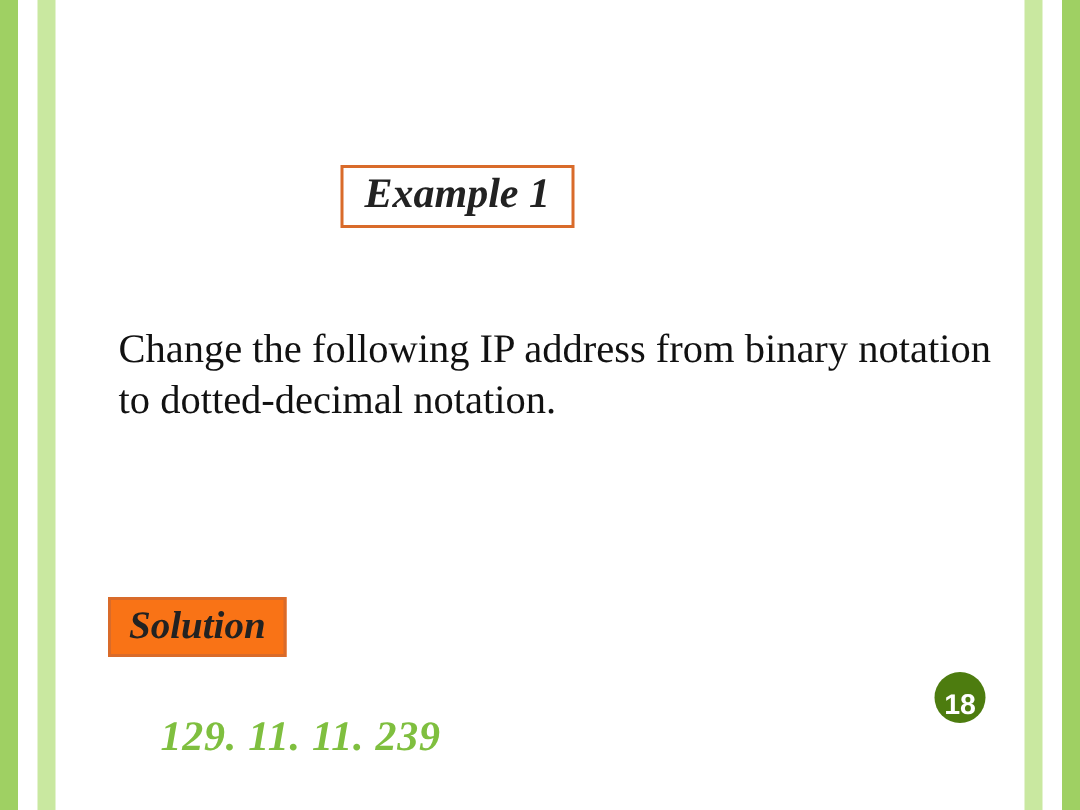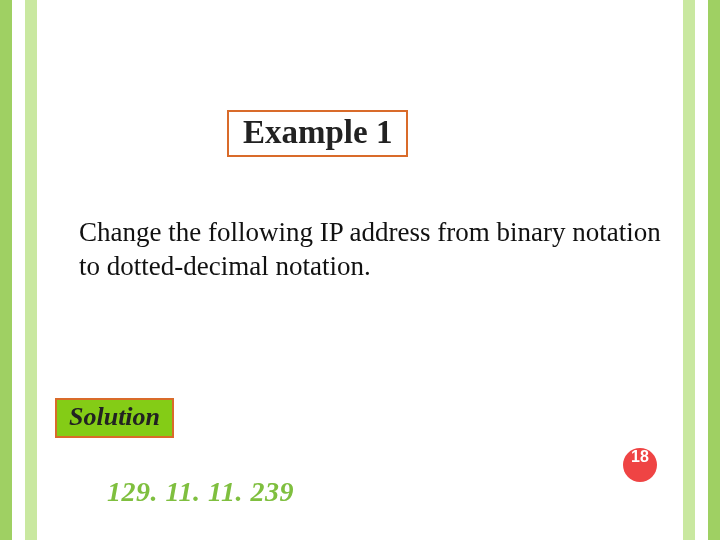--- a/index.html
+++ b/index.html
@@ -30,22 +30,23 @@
 
   .example-box {
     position: absolute;
     top: 110px;
     left: 172px;
     border: 2px solid #d96b2a;
     padding: 2px 14px 4px 14px;
     background: #fff;
   }
   .example-box span {
+    font-style: italic;
     font-weight: bold;
-    font-size: 33px;
+    font-size: 28px;
     color: #222;
   }
 
   .body-text {
     position: absolute;
     top: 216px;
     left: 2px;
     right: 0;
     font-size: 27px;
     line-height: 1.25;
@@ -59,24 +60,24 @@
     left: 2px;
     right: 0;
     font-size: 27px;
     color: #111;
     white-space: nowrap;
   }
 
   .solution-box {
     position: absolute;
     top: 398px;
-    left: 0;
+    left: 17px;
     border: 2px solid #d96b2a;
     padding: 2px 12px 4px 12px;
-    background: #84cc16;
+    background: #f97316;
   }
   .solution-box span {
     font-style: italic;
     font-weight: bold;
     font-size: 26px;
     color: #222;
   }
 
   .answer {
     position: absolute;
@@ -89,27 +90,27 @@
     letter-spacing: 0.5px;
   }
 
   .page-badge {
     position: absolute;
     right: 8px;
     top: 448px;
     width: 34px;
     height: 34px;
     border-radius: 50%;
-    background: #ef4444;
+    background: #4d7c0f;
     color: #fff;
     font-family: Arial, sans-serif;
     font-weight: bold;
-    font-size: 16px;
+    font-size: 19px;
     display: flex;
-    align-items: flex-start;
+    align-items: flex-end;
     justify-content: center;
   }
 </style>
 </head>
 <body>
 
 <div class="stripe outer-left"></div>
 <div class="stripe inner-left"></div>
 <div class="stripe outer-right"></div>
 <div class="stripe inner-right"></div>

